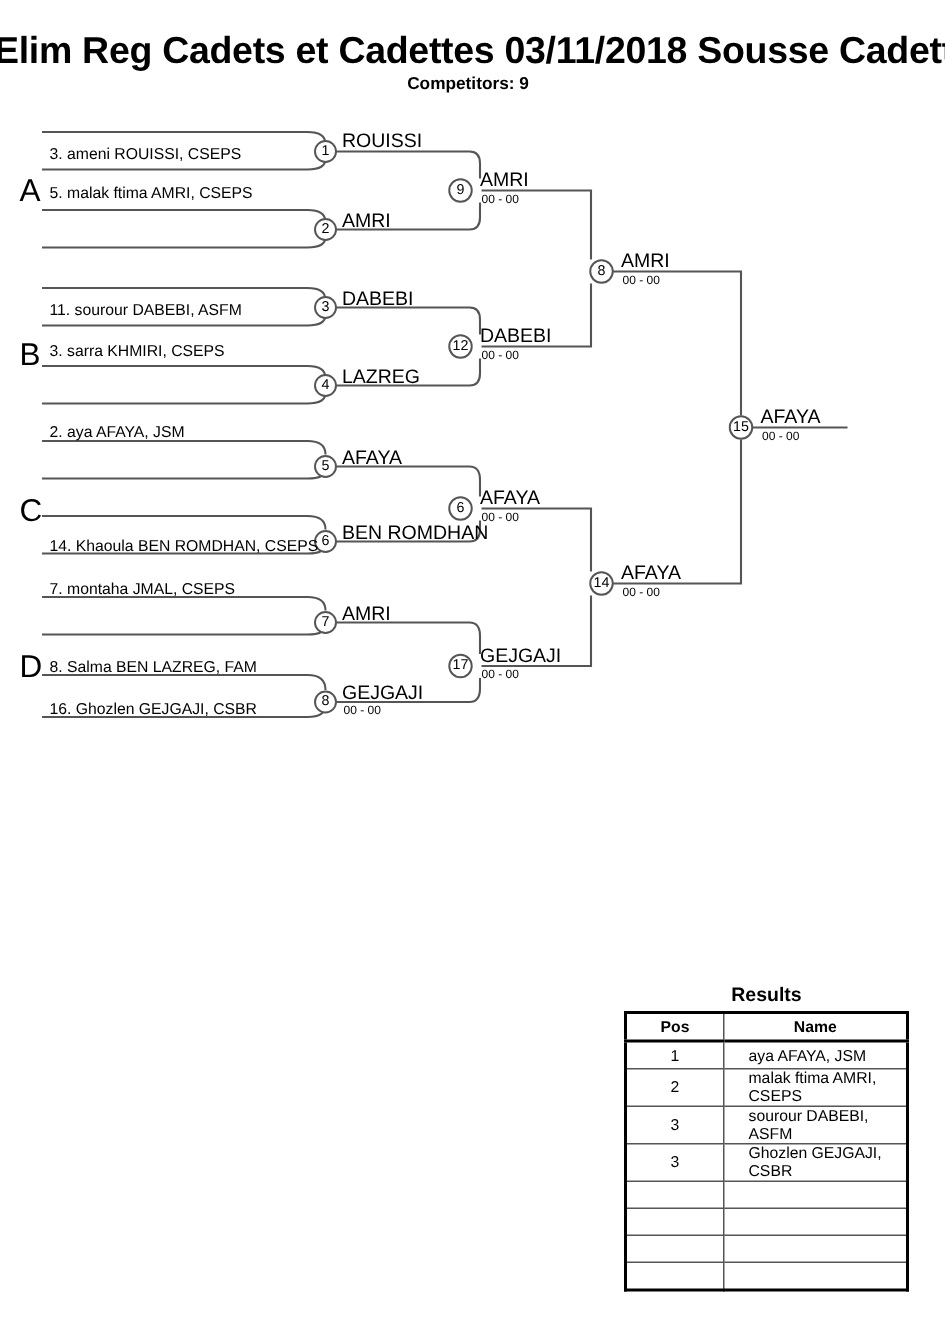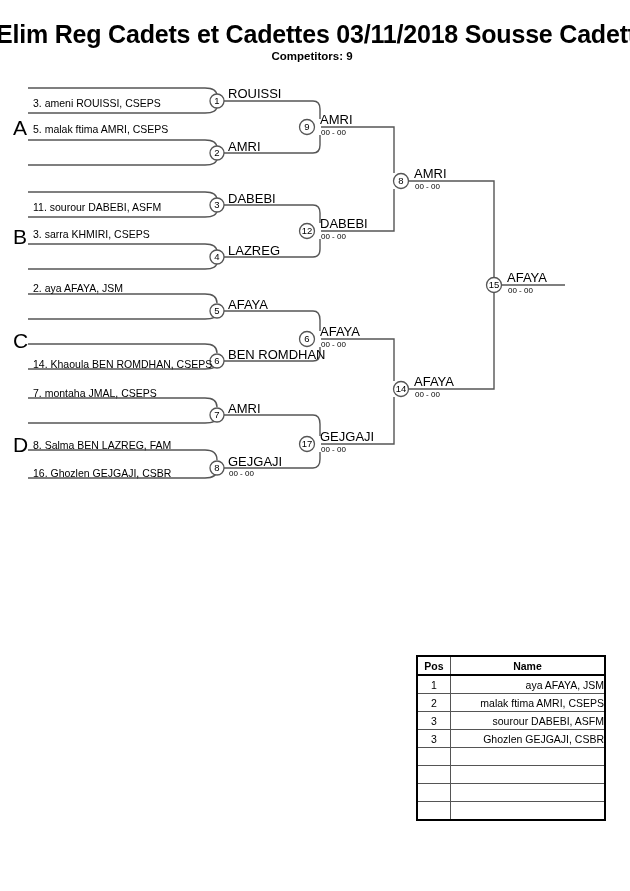--- a/index.html
+++ b/index.html
@@ -19,24 +19,24 @@
   .score{position:absolute;font-size:8px;white-space:nowrap;line-height:1;}
   .grp{position:absolute;font-size:21px;line-height:1;}
   .mnum{position:absolute;font-size:9.5px;line-height:1;text-align:center;
         width:16px;}
 
   
   #results-wrap{position:absolute;left:416px;top:655px;width:190px;}
   #results-title{font-size:13px;font-weight:bold;text-align:center;
                  margin-bottom:4px;}
   table{border-collapse:collapse;width:190px;border:2px solid #000;}
-  th,td{border:1px solid #555;font-size:10.5px;height:17px;padding:0 0;margin-left:21px;}
+  th,td{border:1px solid #555;font-size:10.5px;height:17px;padding:0 16px;margin-left:21px;}
   th{font-weight:bold;text-align:center;border-bottom:2px solid #000;}
   td.pos{width:32px;text-align:center;}
-  td.nm{text-align:right;}
+  td.nm{text-align:left;}
 </style>
 </head>
 <body>
 
 <div id="title">Elim Reg Cadets et Cadettes  03/11/2018  Sousse   Cadettes-52</div>
 <div id="competitors">Competitors: 9</div>
 
 <svg id="bracket" viewBox="0 0 630 640" xmlns="http://www.w3.org/2000/svg">
   <g fill="none" stroke="#555" stroke-width="1.4">
 
@@ -157,20 +157,21 @@
 <div class="score" style="left:229px;top:470px">00 - 00</div>
 <div class="score" style="left:321px;top:129px">00 - 00</div>
 <div class="score" style="left:321px;top:233px">00 - 00</div>
 <div class="score" style="left:321px;top:341px">00 - 00</div>
 <div class="score" style="left:321px;top:446px">00 - 00</div>
 <div class="score" style="left:415px;top:183px">00 - 00</div>
 <div class="score" style="left:415px;top:391px">00 - 00</div>
 <div class="score" style="left:508px;top:287px">00 - 00</div>
 
 <div id="results-wrap">
+  <div id="results-title">Results</div>
   <table>
     <thead>
       <tr>
         <th class="pos">Pos</th>
         <th>Name</th>
       </tr>
     </thead>
     <tbody id="results-body">
         <tr>
           <td class="pos">1</td>

